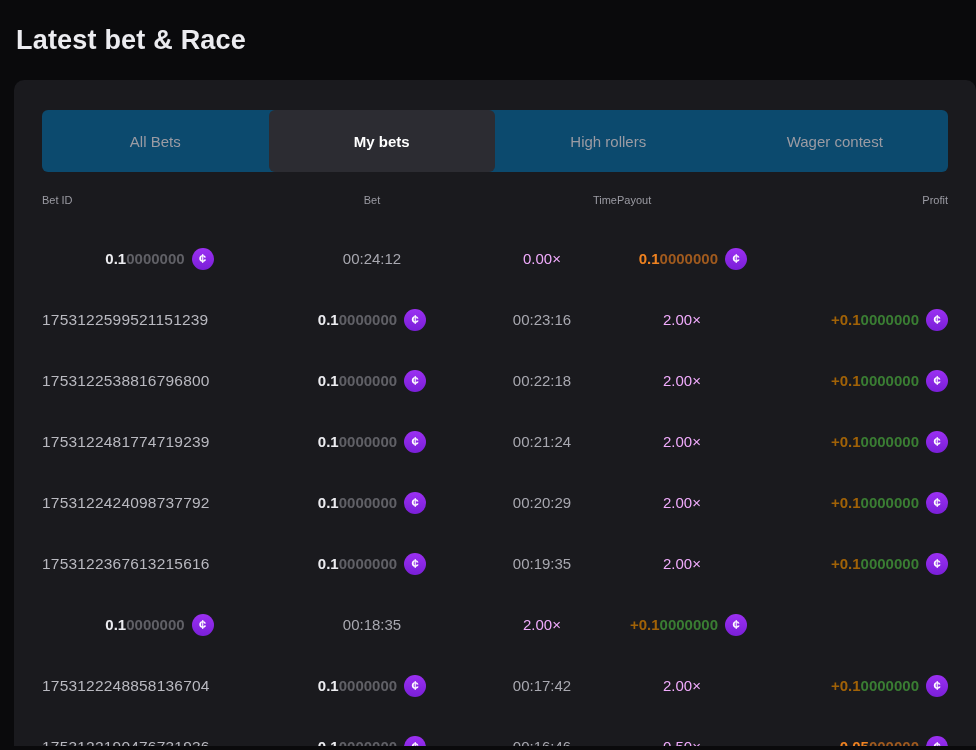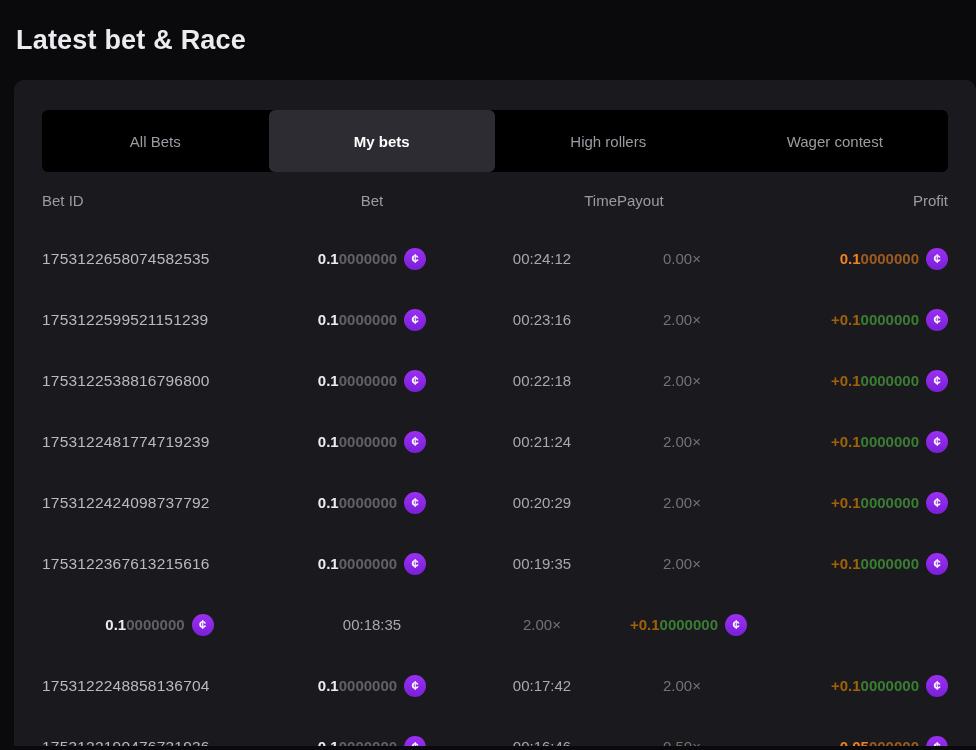--- a/index.html
+++ b/index.html
@@ -26,21 +26,21 @@
     width: calc(100% - 14px);
     height: 666px;
     background: #1a1a1e;
     border-top-left-radius: 10px;
     border-top-right-radius: 10px;
     padding: 30px 28px 0 28px;
     overflow: hidden;
   }
   .tabbar {
     display: flex;
-    background: #000000;
+    background: #0c4a6e;
     border-radius: 6px;
     height: 62px;
     overflow: hidden;
   }
   .tab {
     flex: 1 1 0;
     border: none;
     background: transparent;
     color: #9b9ba3;
     font-family: "Liberation Sans", sans-serif;
@@ -57,21 +57,21 @@
     border-radius: 6px;
   }
   .grid {
     display: grid;
     grid-template-columns: 235px 190px 150px 130px 1fr;
     align-items: center;
   }
   .thead {
     height: 56px;
     color: #9b9ba3;
-    font-size: 15px;
+    font-size: 11px;
   }
   .th { white-space: nowrap; }
   .th.c-id     { text-align: left; }
   .th.c-bet    { text-align: center; }
   .th.c-time   { text-align: right; }
   .th.c-payout { }
   .th.c-profit { text-align: right; }
   .row {
     height: 61px;
     font-size: 15px;
@@ -83,21 +83,21 @@
   }
   .cell.bet {
     display: flex;
     align-items: center;
     justify-content: center;
     gap: 0;
   }
   .cell.bet .bold { color: #ececf0; font-weight: 700; }
   .cell.bet .dim  { color: #606066; font-weight: 700; }
   .cell.time   { text-align: center; color: #a8a8b0; }
-  .cell.payout { text-align: center; color: #737373; }
+  .cell.payout { text-align: center; color: #f0abfc; }
   .cell.profit {
     display: flex;
     align-items: center;
     justify-content: flex-end;
   }
   .row.win  .pbold { color: #a16207; font-weight: 700; }
   .row.win  .pdim  { color: #3a7d33; font-weight: 700; }
   .row.loss .pbold { color: #ef8220; font-weight: 700; }
   .row.loss .pdim  { color: #a05a1e; font-weight: 700; }
   .coin {
@@ -145,21 +145,20 @@
   <div class="thead grid">
     <div class="th c-id">Bet ID</div>
     <div class="th c-bet">Bet</div>
     <div class="th c-time">Time</div>
     <div class="th c-payout">Payout</div>
     <div class="th c-profit">Profit</div>
   </div>
 
   <div id="tbody">
   <div class="row grid loss">
-    <div class="cell id">1753122658074582535</div>
     <div class="cell bet">
       <span class="bold">0.1</span>
           <span class="dim">0000000</span>
       <span class="coin">¢</span>
     </div>
     <div class="cell time">00:24:12</div>
     <div class="cell payout">0.00×</div>
     <div class="cell profit">
       <span class="pbold">0.1</span>
           <span class="pdim">0000000</span>

